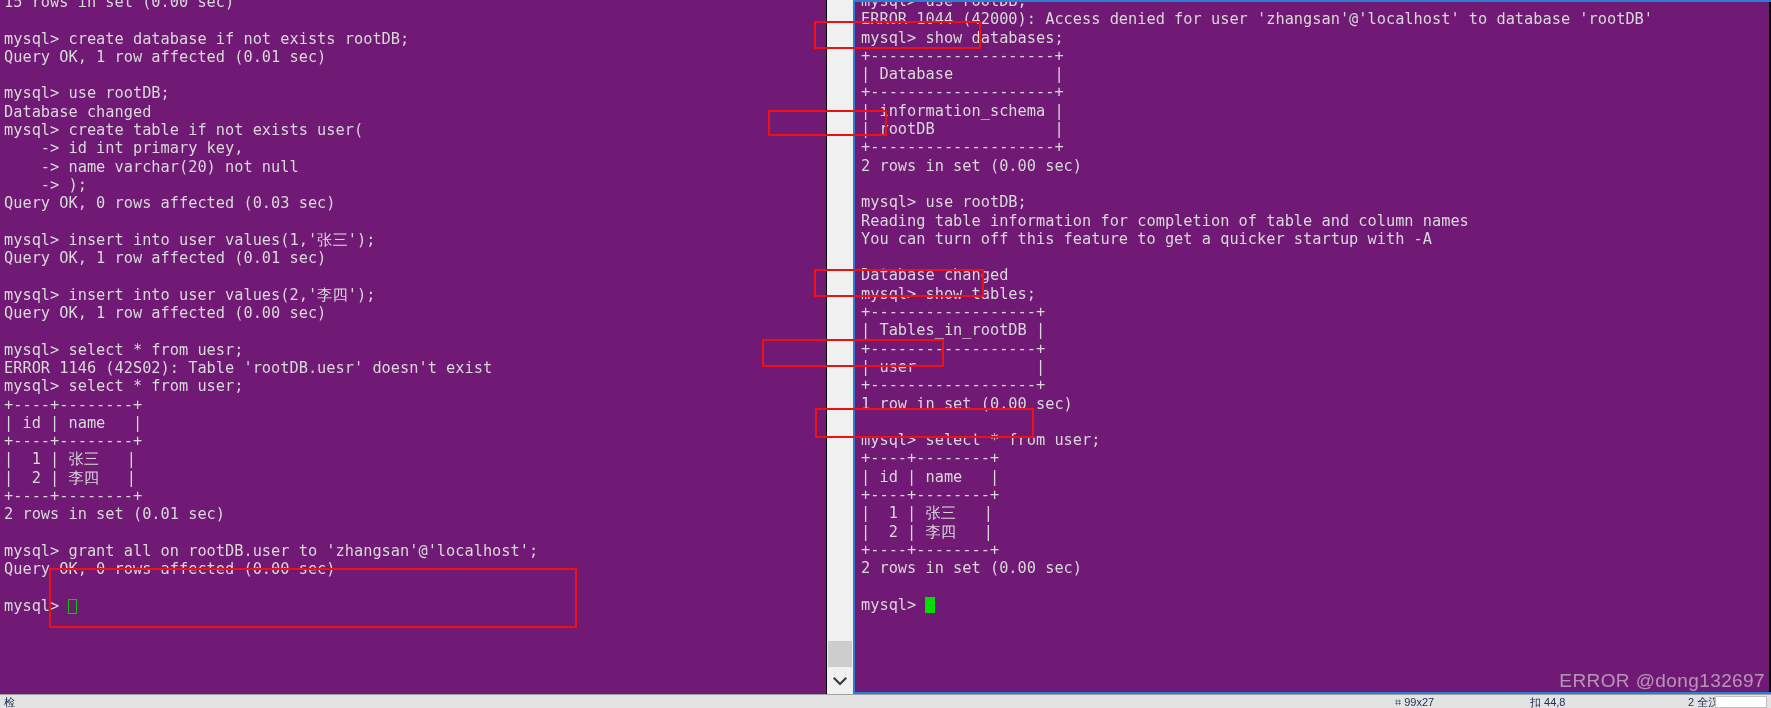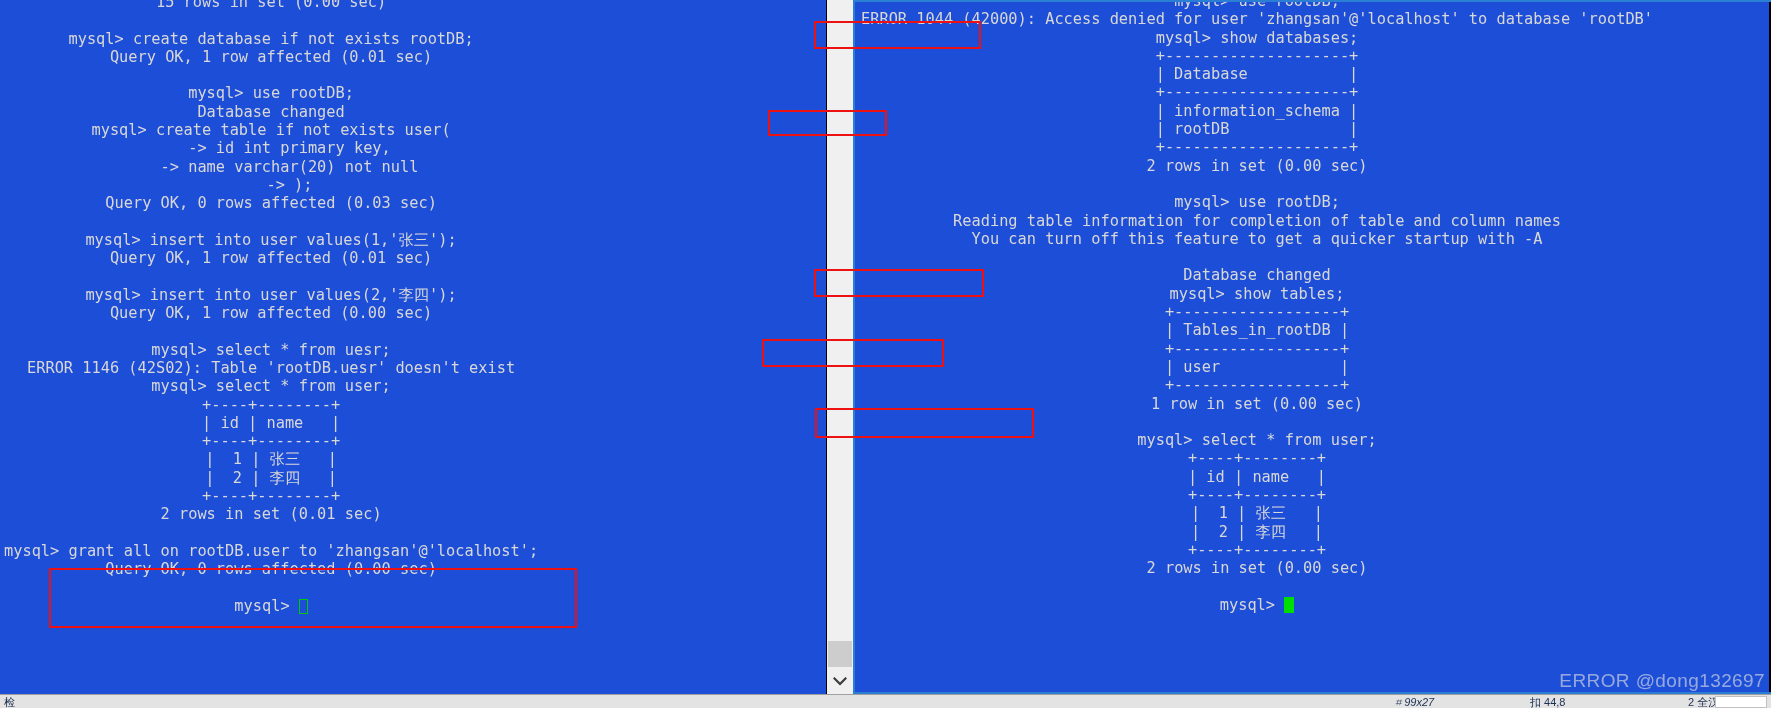--- a/index.html
+++ b/index.html
@@ -19,28 +19,27 @@
     position: relative;
     width: 1771px;
     height: 708px;
     background: #000000;
     overflow: hidden;
   }
 
   
   .term {
     position: absolute;
-    background: #1d4ed8;
+    background: #701a75;
     color: #d8d8d8;
     font-family: "DejaVu Sans Mono", "Liberation Mono", monospace;
     font-size: 15.3px;
     line-height: 18.3px;
     white-space: pre;
     overflow: hidden;
-    text-align: center;
   }
   #left-term {
     left: 0px;
     top: 0px;
     width: 826px;
     height: 694px;
     padding: 0;
   }
   #left-term .lines {
     position: absolute;
@@ -152,21 +151,21 @@
     color: #1b2f52;
     overflow: hidden;
   }
   #statusbar .sb-item {
     position: absolute;
     top: 0px;
     white-space: nowrap;
     line-height: 14px;
   }
   #sb-left { left: 4px; }
-  #sb-dim  { left: 1395px; font-style: italic; }
+  #sb-dim  { left: 1395px; }
   #sb-enc  { left: 1530px; }
   #sb-ime  { left: 1640px; margin-left: 48px; }
   #sb-box {
     position: absolute;
     left: 1715px;
     top: 1px;
     width: 52px;
     height: 12px;
     background: #ffffff;
     border: 1px solid #c0c0c0;

